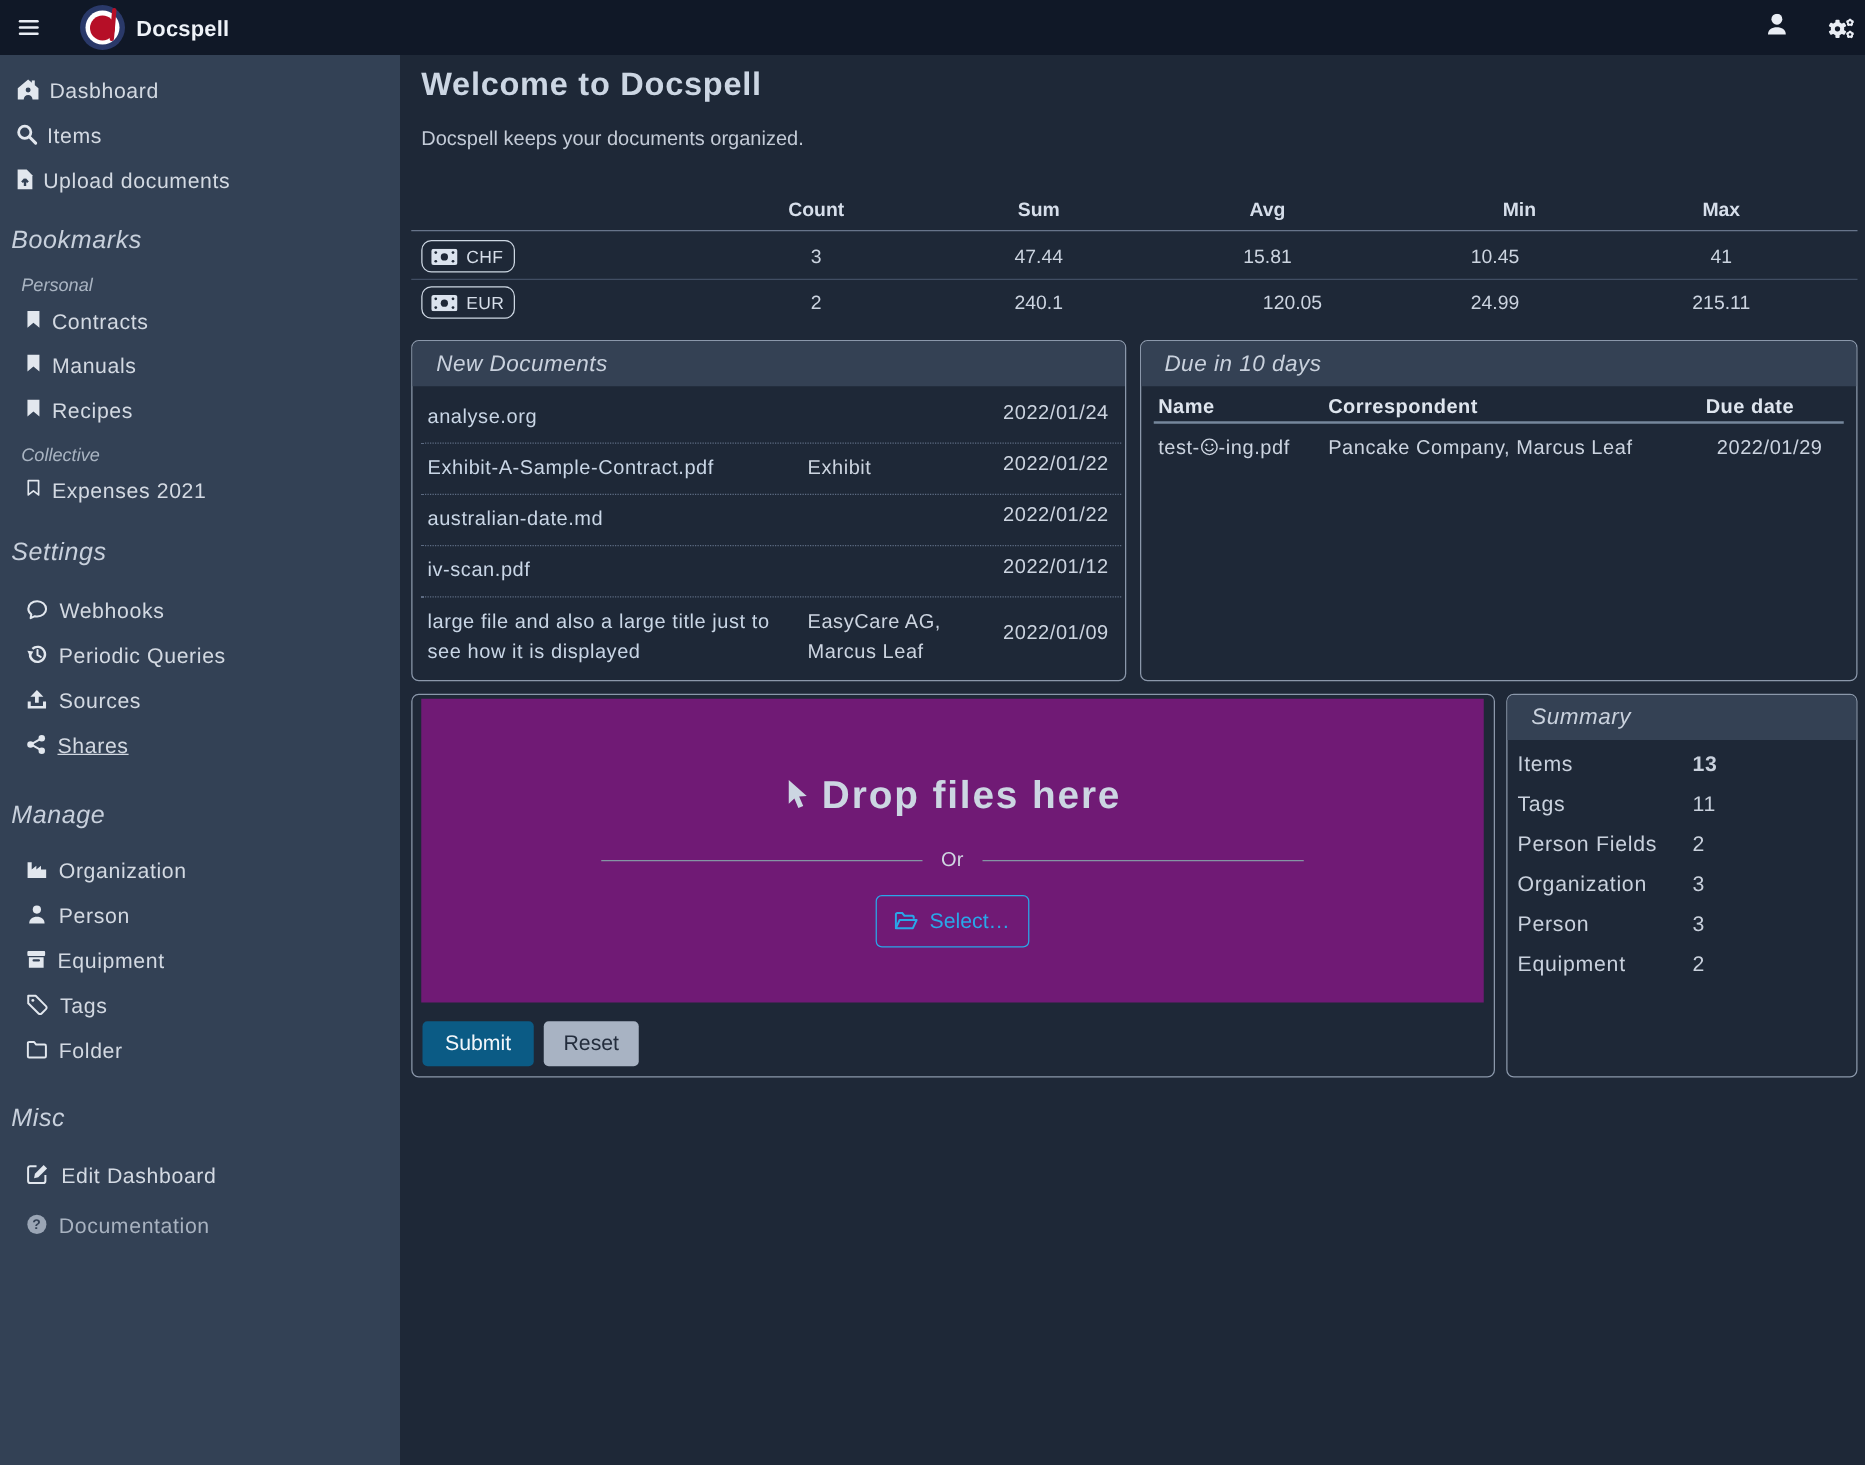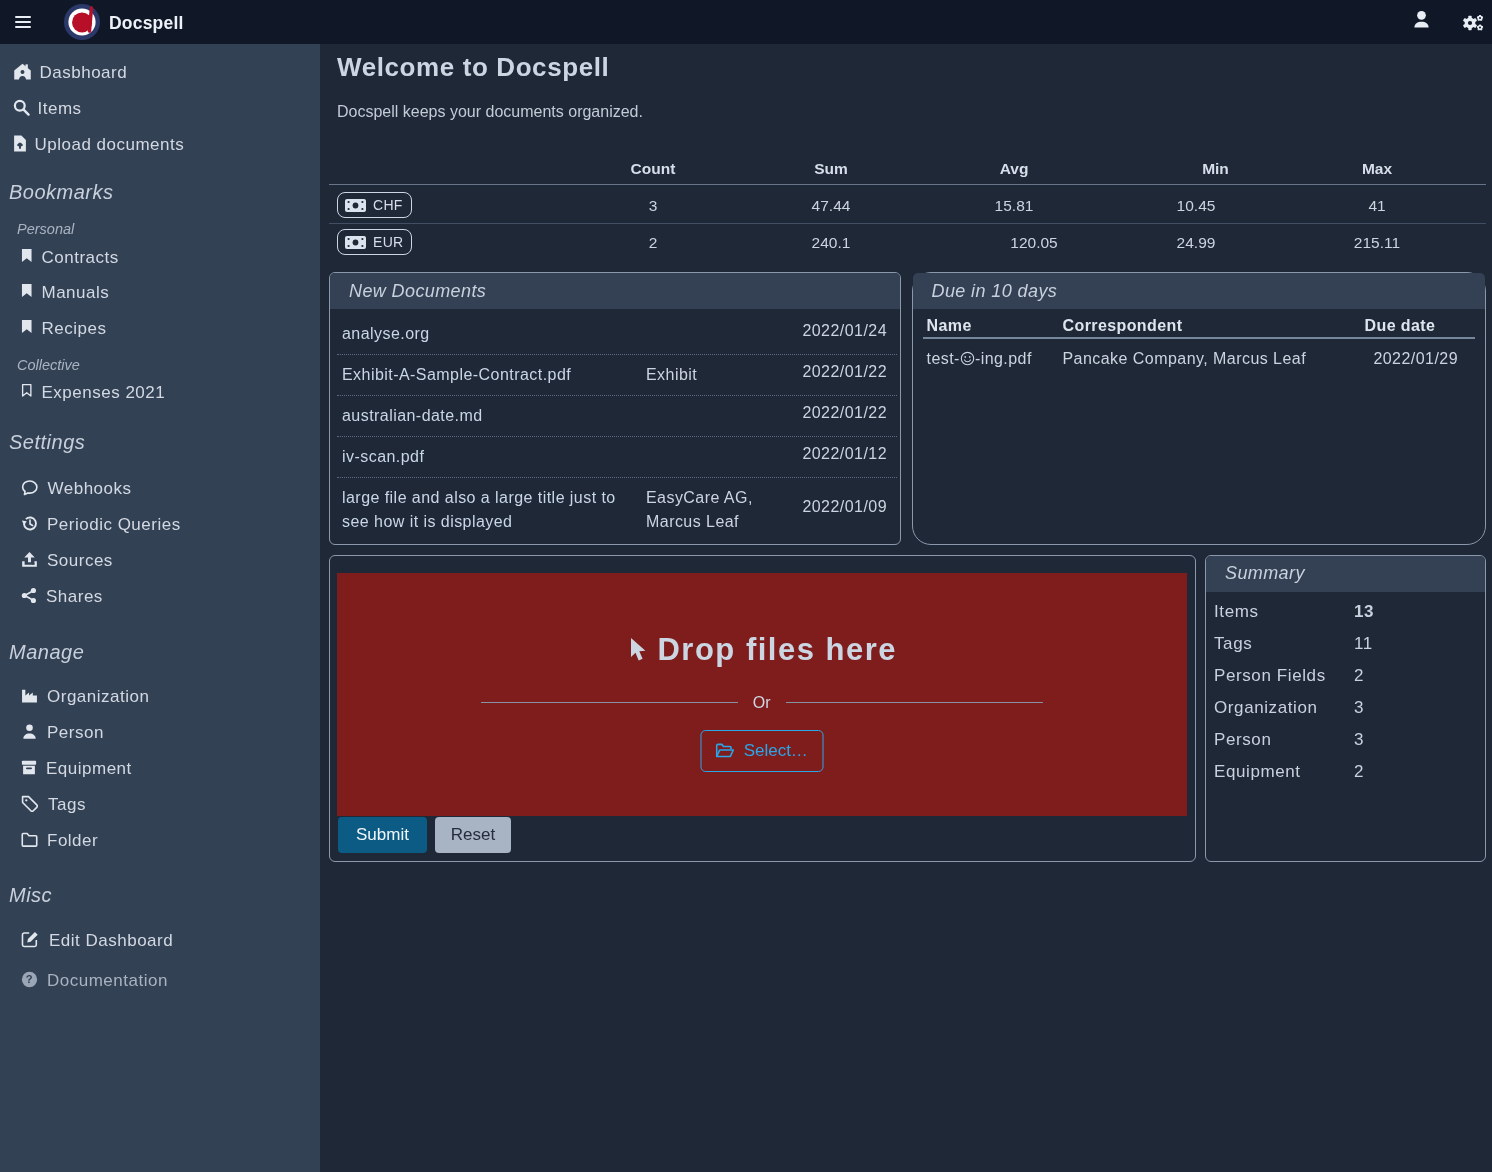--- a/index.html
+++ b/index.html
@@ -46,21 +46,21 @@
   .nd-sep { position:absolute; left:7px; right:3px; border-top:1px dotted #5d6b82; height:0; }
   .nd-name { position:absolute; left:0; top:0; width:285px; font-size:16px; color:#c9d6e6; line-height:24px; letter-spacing:.45px; }
   .nd-corr { position:absolute; left:304px; top:0; width:155px; font-size:16px; color:#ccd4e0; line-height:24px; letter-spacing:.45px; }
   .nd-date { position:absolute; right:1px; top:0; font-size:16px; color:#ccd4e0; letter-spacing:.45px; }
 
   
   .due-h { position:absolute; font-size:16px; font-weight:bold; color:#dee5ee; letter-spacing:.4px; }
   .due-v { position:absolute; font-size:16px; color:#ccd4e0; letter-spacing:.45px; }
 
   
-  .dropzone { position:absolute; left:7px; top:17px; right:8px; height:243px; background:#7f1d1d; }
+  .dropzone { position:absolute; left:7px; top:3px; right:8px; height:243px; background:#701a75; }
   .drop-title { position:absolute; left:0; right:0; top:59px; text-align:center; font-size:31px; font-weight:bold; color:#ccd6e2; letter-spacing:1.5px; }
   .or-row { position:absolute; left:144px; right:144px; top:120px; height:20px; display:flex; align-items:center; }
   .or-row .ln { flex:1; height:1px; background:#8494a4; }
   .or-row .or { padding:0 15px; font-size:16px; color:#d0d7e2; }
   .sel-btn { position:absolute; left:50%; transform:translateX(-50%); top:157px; width:123px; height:42px;
              border:1px solid #29a7e9; border-radius:5px; color:#29a7e9; font-size:17px;
              display:flex; align-items:center; justify-content:center; }
   .sel-btn svg { margin-right:9px; }
   .btn-submit { position:absolute; left:8px; top:261px; width:89px; height:36px; background:#0b5b85; color:#f2f6fa;
                 font-size:17px; border-radius:4px; display:flex; align-items:center; justify-content:center; }
@@ -206,21 +206,21 @@
   </div>
   <div class="sb-item" style="left:21px; top:551px; height:22px;">
     <span class="ic" style="margin-right:9px;">
         <svg width="17" height="17" viewBox="0 0 16 16" fill="#e2e7ee">
           <path d="M6.6 10.5 V6 H3.1 L8 1 L12.9 6 H9.4 V10.5 Z"></path>
           <path d="M1.1 9.6 H3.4 V12.9 H12.6 V9.6 H14.9 V14.9 H1.1 Z"></path>
           <rect x="10.7" y="10.9" width="1.9" height="1.9" fill="#334155"></rect>
         </svg>
       </span>Sources
   </div>
-  <div class="sb-item" style="left:21px; top:587px; height:22px;">
+  <div class="sb-item" style="left:21px; top:587px; height:22px;text-decoration:underline;">
     <span class="ic" style="margin-right:9px;">
         <svg width="16" height="17" viewBox="0 0 16 16">
           <g stroke="#e2e7ee" stroke-width="1.6">
             <path d="M12.2 3.2 L3.8 8 M3.8 8 L12.2 12.8" fill="none"></path>
           </g>
           <circle cx="12.4" cy="3" r="2.6" fill="#e2e7ee"></circle>
           <circle cx="3.4" cy="8" r="2.6" fill="#e2e7ee"></circle>
           <circle cx="12.4" cy="13" r="2.6" fill="#e2e7ee"></circle>
         </svg>
       </span>Shares
@@ -348,21 +348,21 @@
         <span class="nd-date">2022/01/12</span>
       </div>
     <div class="nd-sep" style="top:204px;"></div>
     <div class="nd-row" style="top:213px;">
         <span class="nd-name">large file and also a large title just to see how it is displayed</span>
         <span class="nd-corr">EasyCare AG, Marcus Leaf</span>
         <span class="nd-date" style="top:12px;">2022/01/09</span>
       </div>
   </div>
 
-  <div class="panel" style="left:591.5px; top:228px; width:574.5px; height:273px;border-radius:19px;">
+  <div class="panel" style="left:591.5px; top:228px; width:574.5px; height:273px;">
     <div class="phead">Due in 10 days</div>
     <div class="due-h" style="left:14px; top:44px;">Name</div>
     <div class="due-h" style="left:150px; top:44px;">Correspondent</div>
     <div class="due-h" style="left:452px; top:44px;">Due date</div>
     <div style="position:absolute; left:10px; right:10px; top:64px; height:2px; background:#76879c;"></div>
     <div class="due-v" style="left:14px; top:77px;">test-<svg width="15" height="15" viewBox="0 0 16 16" style="vertical-align:-2px;">
           <circle cx="8" cy="8" r="6.6" fill="none" stroke="#ccd4e0" stroke-width="1.2"></circle>
           <circle cx="5.6" cy="6.3" r="0.9" fill="#ccd4e0"></circle>
           <circle cx="10.4" cy="6.3" r="0.9" fill="#ccd4e0"></circle>
           <path d="M4.8 9.5 a3.6 3.6 0 0 0 6.4 0" fill="none" stroke="#ccd4e0" stroke-width="1.1" stroke-linecap="round"></path>

